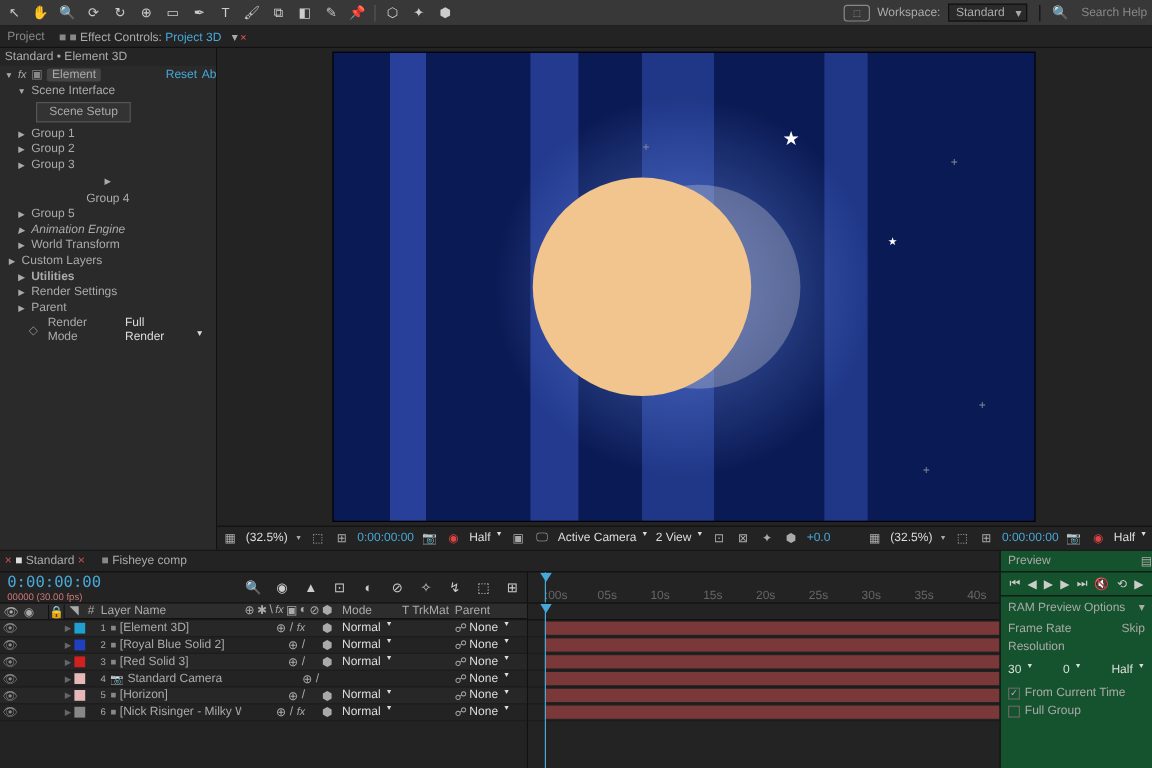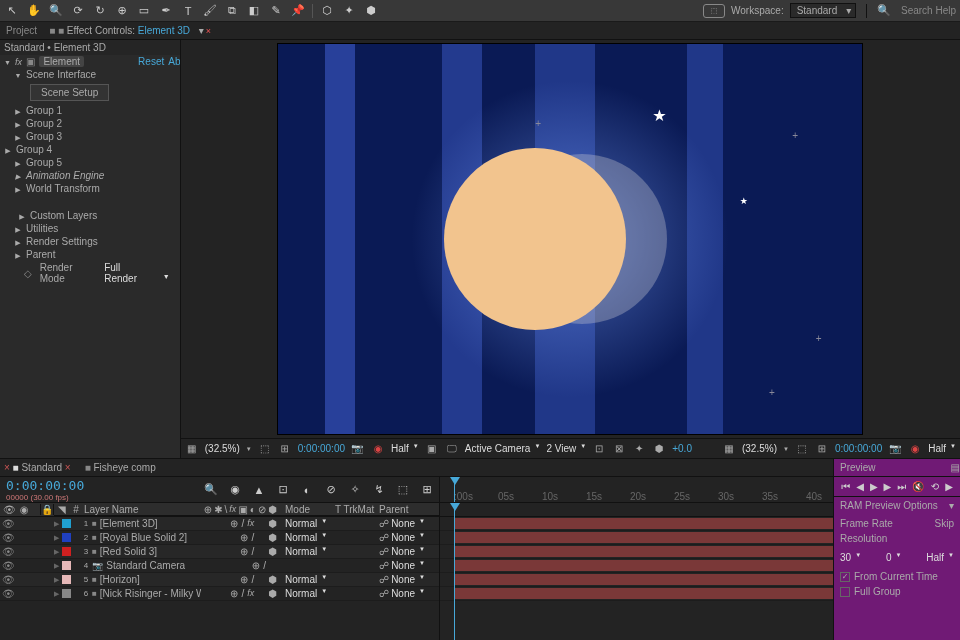--- a/index.html
+++ b/index.html
@@ -79,21 +79,21 @@
 .lr-eye{width:10px;color:#888;font-size:10px}
 .lr-idx{width:26px;display:flex;align-items:center;gap:3px}
 .lr-name{flex:1;display:flex;align-items:center;gap:3px;overflow:hidden;white-space:nowrap}
 .lr-cam{color:#999;font-size:9px}
 .lr-sw{width:80px;display:flex;gap:3px;justify-content:flex-end;padding-right:4px}
 .lr-mode{width:54px;font-size:8px;padding-left:4px}
 .lr-parent{width:60px;font-size:8px;color:#888;display:flex;align-items:center;gap:2px}
 .tl-right{flex:1;position:relative;overflow:hidden}
 .track{height:14px;border-bottom:1px solid #1c1c1c;position:relative}
 .bar{position:absolute;top:1px;bottom:1px;left:14px;right:0;background:#7a3838}
-.preview-panel{width:126px;background:#701a75;display:flex;flex-direction:column}
+.preview-panel{width:126px;background:#14532d;display:flex;flex-direction:column}
 .pv-tabs{height:18px;display:flex;align-items:center;padding-left:6px;border-bottom:1px solid #111}
 .pv-tab{font-size:10px}
 .pv-controls{height:20px;display:flex;align-items:center;justify-content:center;gap:6px;border-bottom:1px solid #111}
 .pv-btn{font-size:10px;color:#ccc}
 .pv-opt{padding:4px 6px;font-size:9px;color:#888;display:flex;align-items:center;gap:4px;flex-wrap:wrap}
 .pv-head{padding:3px 6px;font-size:9px;display:flex;align-items:center}
 .pv-menu{margin-left:auto;font-size:10px}
 .pv-dd{color:#ddd;position:relative;padding-right:10px}
 .pv-dd::after{content:'▼';position:absolute;right:0;font-size:6px}
 .pv-chk{width:10px;height:10px;border:1px solid #666;display:inline-flex;align-items:center;justify-content:center;font-size:8px}
@@ -128,21 +128,21 @@
     <div class="sep-v"></div>
     <span class="search-icon">🔍</span>
     <span class="search-help">Search Help</span>
   </div>
 </div>
 
 <div class="panel-tabs">
   <span class="panel-tab">Project</span>
   <span class="panel-tab active">
     <span style="color:#888">■ ■ </span><span>Effect Controls:</span>
-    <span class="accent">Element 3D</span>
+    <span class="accent">Project 3D</span>
     <span style="margin-left:6px">▾</span><span class="x">×</span>
   </span>
 </div>
 
 <div class="main">
 
   <div class="effects-panel">
     <div class="eff-header">
         <span class="eff-bc">Standard • Element 3D</span>
       </div>
@@ -165,43 +165,43 @@
           <span>Group 1</span>
         </div>
         <div class="eff-row" style="padding-left: 14px;">
           <span class="eff-caret right"></span>
           <span>Group 2</span>
         </div>
         <div class="eff-row" style="padding-left: 14px;">
           <span class="eff-caret right"></span>
           <span>Group 3</span>
         </div>
-        <div class="eff-row" style="">
+        <div class="eff-row" style=" flex-direction: column;">
           <span class="eff-caret right"></span>
           <span>Group 4</span>
         </div>
         <div class="eff-row" style="padding-left: 14px;">
           <span class="eff-caret right"></span>
           <span>Group 5</span>
         </div>
       </div>
     <div id="eff-sections">
         <div class="eff-row" style="padding-left: 14px; font-style: italic;">
           <span class="eff-caret right"></span>
           <span>Animation Engine</span>
         </div>
         <div class="eff-row" style="padding-left: 14px; text-align: center;">
           <span class="eff-caret right"></span>
           <span>World Transform</span>
         </div>
-        <div class="eff-row" style="padding-left: 18px; margin-top: 14px;">
+        <div class="eff-row" style="padding-left: 6px;">
           <span class="eff-caret right"></span>
           <span>Custom Layers</span>
         </div>
-        <div class="eff-row" style="padding-left: 14px;">
+        <div class="eff-row" style="padding-left: 14px; font-weight: bold;">
           <span class="eff-caret right"></span>
           <span>Utilities</span>
         </div>
         <div class="eff-row" style="padding-left: 14px;">
           <span class="eff-caret right"></span>
           <span>Render Settings</span>
         </div>
         <div class="eff-row" style="padding-left: 14px;">
           <span class="eff-caret right"></span>
           <span>Parent</span>

